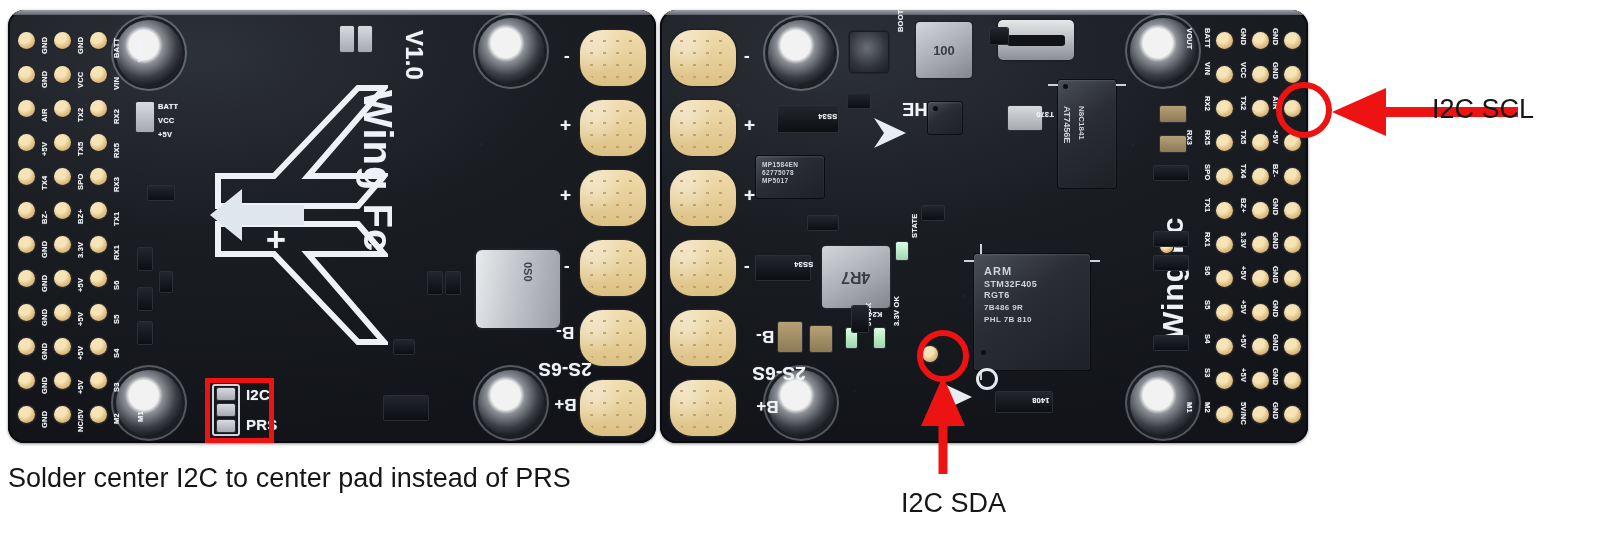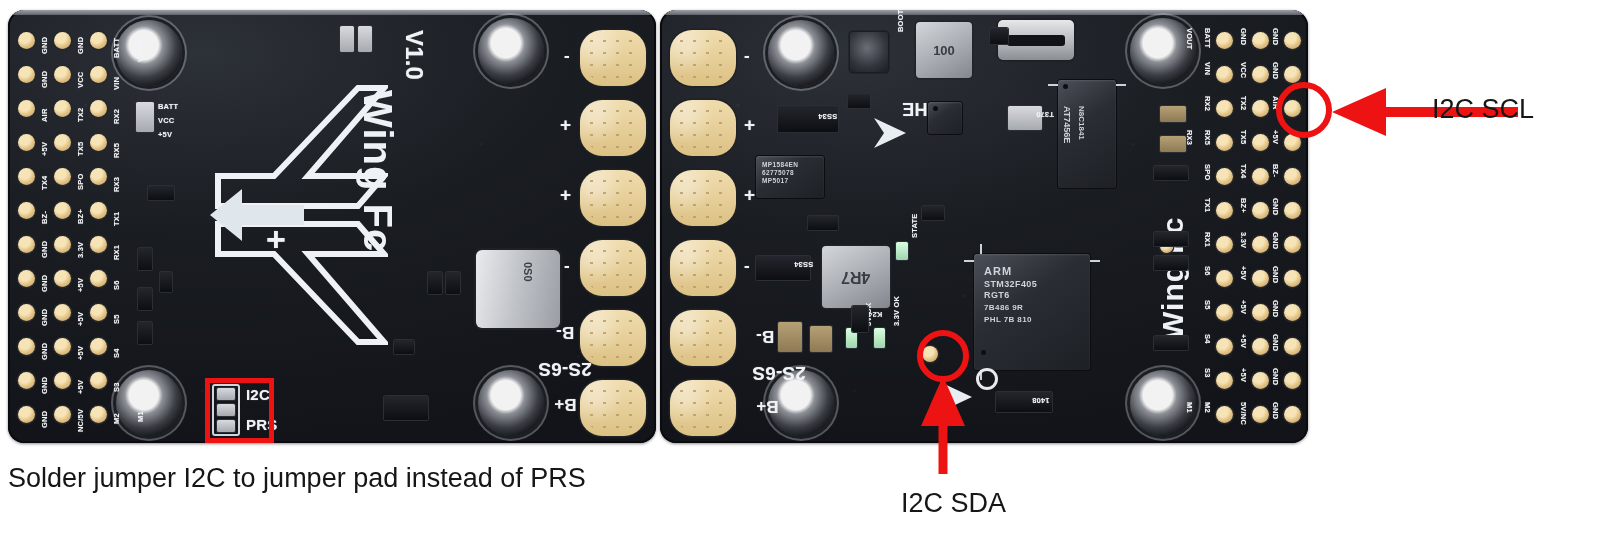--- a/index.html
+++ b/index.html
@@ -556,15 +556,15 @@
   <div class="circle-ann" style="left:917px;top:330px;width:52px;height:52px;"></div>
 
   <svg class="arrow" style="left:923px;top:374px;" width="40" height="102" viewBox="0 0 40 102">
     <line x1="20" y1="100" x2="20" y2="30" stroke="#ee1313" stroke-width="9"></line>
     <path d="M20 2 L42 52 L-2 52 Z" fill="#ee1313"></path>
   </svg>
   <span class="ann-label" style="left:901px;top:488px;">I2C SDA</span>
 
   <div class="rect-ann" style="left:205px;top:378px;width:69px;height:65px;"></div>
 
-  <span class="caption" style="left:8px;top:463px;">Solder jumper I2C to jumper pad instead of PRS</span>
+  <span class="caption" style="left:8px;top:463px;">Solder center I2C to center pad instead of PRS</span>
 
 </div>
 
 </body></html>

